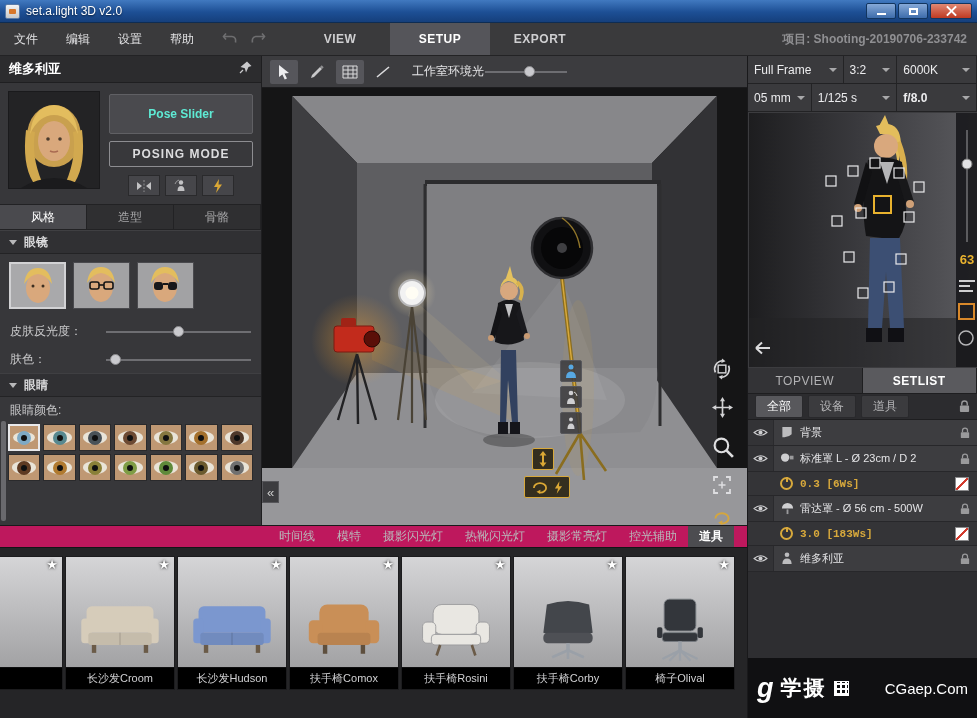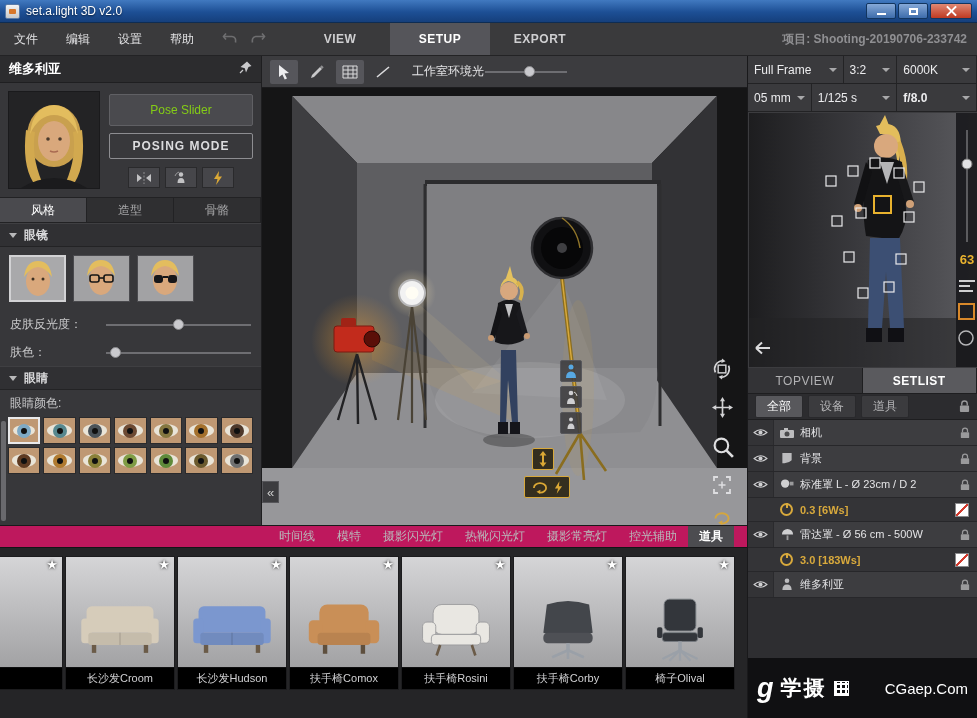--- a/index.html
+++ b/index.html
@@ -36,22 +36,22 @@
   .project-label{margin-left:auto;display:flex;align-items:center;padding-right:10px;color:#8f8f92;font-weight:bold;}
 
   
   #left-panel{left:0;top:56px;width:262px;height:469px;background:#37373a;border-right:1px solid #1e1e20;overflow:hidden;}
   .lp-header{height:27px;background:#2c2c2e;border-bottom:1px solid #1f1f21;display:flex;align-items:center;
     padding:0 9px;color:#fff;font-weight:bold;font-size:13px;}
   .lp-header .pin{margin-left:auto;}
   .lp-model{display:flex;padding:8px;gap:9px;}
   .lp-thumb{width:92px;height:98px;background:#232325;border:1px solid #1a1a1c;flex-shrink:0;}
   .lp-modelbtns{flex:1;display:flex;flex-direction:column;gap:7px;padding-top:3px;}
-  .btn{background:#4a4a4e;border:1px solid #606064;color:#84cc16;height:32px;display:flex;align-items:center;
-    justify-content:center;border-radius:2px;font-size:12px;}
+  .btn{background:#4a4a4e;border:1px solid #606064;color:#5eead4;height:40px;display:flex;align-items:center;
+    justify-content:center;border-radius:2px;font-size:12px;font-weight:bold;}
   .btn.posing{background:#38383b;border-color:#8d8d91;letter-spacing:1px;height:26px;font-weight:bold;color:#dcdcde;}
   .mini-btns{display:flex;gap:5px;justify-content:center;margin-top:1px;}
   .mini-btn{width:32px;height:21px;background:#46464a;border:1px solid #2a2a2c;display:flex;align-items:center;justify-content:center;}
   .lp-tabs{display:flex;height:26px;border-top:1px solid #222224;border-bottom:1px solid #222224;}
   .lp-tab{flex:1;display:flex;align-items:center;justify-content:center;background:#2f2f31;color:#a8a8aa;border-right:1px solid #222224;}
   .lp-tab.active{background:#4a4a4e;color:#fff;}
   .section-h{height:24px;background:#303033;border-bottom:1px solid #232325;border-top:1px solid #3f3f42;
     display:flex;align-items:center;gap:7px;padding:0 9px;color:#dadadc;font-weight:bold;}
   .chev{width:0;height:0;border-left:4px solid transparent;border-right:4px solid transparent;border-top:5px solid #b8b8ba;}
   .glasses-row{display:flex;gap:7px;padding:8px 9px;}
@@ -121,21 +121,21 @@
   .rtab.active{background:#5a5a5e;color:#fff;font-weight:bold;}
   .filter-row{height:26px;background:#2c2c2f;display:flex;align-items:center;gap:5px;padding:0 7px;border-bottom:1px solid #1e1e20;}
   .fpill{padding:2px 11px;background:#3b3b3e;color:#b5b5b7;border-radius:2px;border:1px solid #29292c;}
   .fpill.active{background:#58585c;color:#fff;}
   .filter-lock{margin-left:auto;display:flex;}
   .srow{display:flex;align-items:center;height:26px;background:#3d3d40;border-bottom:1px solid #27272a;}
   .eyec{width:26px;height:100%;display:flex;align-items:center;justify-content:center;border-right:1px solid #2a2a2d;background:#333336;flex-shrink:0;}
   .icn{width:26px;display:flex;justify-content:center;flex-shrink:0;}
   .lbl{flex:1;color:#e4e4e6;font-size:11px;white-space:nowrap;overflow:hidden;padding-right:2px;}
   .lockc{width:24px;display:flex;justify-content:center;flex-shrink:0;}
-  .subrow{display:flex;align-items:center;height:24px;background:#343437;border-bottom:1px solid #27272a;padding-left:32px;gap:7px;}
+  .subrow{display:flex;align-items:center;height:24px;background:#343437;border-bottom:1px solid #27272a;padding-left:32px;gap:7px;font-family:Liberation Mono, monospace;}
   .knob{width:13px;height:13px;border-radius:50%;border:2px solid #d8a93c;position:relative;flex-shrink:0;}
   .knob::after{content:"";position:absolute;left:3.5px;top:-2px;width:2px;height:5px;background:#d8a93c;}
   .power{color:#d8a93c;font-size:11px;font-weight:bold;white-space:nowrap;}
   .gel{margin-left:auto;margin-right:8px;width:14px;height:14px;border:1px solid #8a8a8c;
     background:linear-gradient(135deg,#fff 42%,#d23b2e 42%,#d23b2e 58%,#fff 58%);flex-shrink:0;}
   .branding{margin-top:auto;background:#101012;height:60px;display:flex;align-items:center;padding:0 9px;gap:7px;}
   .logo-g{color:#fff;font-size:27px;font-weight:bold;font-style:italic;}
   .logo-cn{color:#fff;font-size:21px;font-weight:bold;letter-spacing:2px;}
   .qr{width:15px;height:15px;border:1px solid #fff;
     background:repeating-linear-gradient(0deg,#fff 0 2px,transparent 2px 5px),repeating-linear-gradient(90deg,#fff 0 2px,transparent 2px 5px);}
@@ -778,114 +778,92 @@
 
     <div class="setlist">
       <div class="srow">
         <span class="eyec">
             <svg width="15" height="11" viewBox="0 0 16 12">
               <path d="M1 6 Q8 0 15 6 Q8 12 1 6Z" fill="none" stroke="#cfcfd1" stroke-width="1.2"></path>
               <circle cx="8" cy="6" r="2.2" fill="#cfcfd1"></circle>
             </svg>
           </span>
         <span class="icn">
-            <svg width="16" height="12" viewBox="0 0 16 12">
-              <rect x="1" y="3" width="14" height="8" rx="1" fill="#bcbcbe"></rect>
-              <circle cx="8" cy="7" r="2.5" fill="#4a4a4c"></circle>
-              <rect x="5" y="1" width="4" height="2" fill="#bcbcbe"></rect>
-            </svg>
-          </span>
-        <span class="lbl">相机</span>
+            <svg width="14" height="13" viewBox="0 0 14 14">
+              <path d="M2 1 H12 V9 Q8 13 2 12 Z" fill="#bcbcbe"></path>
+            </svg>
+          </span>
+        <span class="lbl">背景</span>
         <span class="lockc">
             <svg width="10" height="12" viewBox="0 0 12 14">
               <rect x="1" y="6" width="10" height="7" rx="1" fill="#9a9a9c"></rect>
               <path d="M3 6 V4 a3 3 0 0 1 6 0 V6" fill="none" stroke="#9a9a9c" stroke-width="1.5"></path>
             </svg>
           </span>
       </div>
       <div class="srow">
         <span class="eyec">
             <svg width="15" height="11" viewBox="0 0 16 12">
               <path d="M1 6 Q8 0 15 6 Q8 12 1 6Z" fill="none" stroke="#cfcfd1" stroke-width="1.2"></path>
               <circle cx="8" cy="6" r="2.2" fill="#cfcfd1"></circle>
             </svg>
           </span>
         <span class="icn">
-            <svg width="14" height="13" viewBox="0 0 14 14">
-              <path d="M2 1 H12 V9 Q8 13 2 12 Z" fill="#bcbcbe"></path>
-            </svg>
-          </span>
-        <span class="lbl">背景</span>
+            <svg width="16" height="13" viewBox="0 0 16 14">
+              <circle cx="6" cy="6" r="4.5" fill="#cfcfd1"></circle>
+              <rect x="11" y="4" width="4" height="4" fill="#9a9a9c"></rect>
+            </svg>
+          </span>
+        <span class="lbl">标准罩 L - Ø 23cm / D 2</span>
         <span class="lockc">
             <svg width="10" height="12" viewBox="0 0 12 14">
               <rect x="1" y="6" width="10" height="7" rx="1" fill="#9a9a9c"></rect>
               <path d="M3 6 V4 a3 3 0 0 1 6 0 V6" fill="none" stroke="#9a9a9c" stroke-width="1.5"></path>
             </svg>
           </span>
+      </div>
+      <div class="subrow">
+        <span class="knob"></span>
+        <span class="power">0.3  [6Ws]</span>
+        <span class="gel"></span>
       </div>
       <div class="srow">
         <span class="eyec">
             <svg width="15" height="11" viewBox="0 0 16 12">
               <path d="M1 6 Q8 0 15 6 Q8 12 1 6Z" fill="none" stroke="#cfcfd1" stroke-width="1.2"></path>
               <circle cx="8" cy="6" r="2.2" fill="#cfcfd1"></circle>
             </svg>
           </span>
         <span class="icn">
-            <svg width="16" height="13" viewBox="0 0 16 14">
-              <circle cx="6" cy="6" r="4.5" fill="#cfcfd1"></circle>
-              <rect x="11" y="4" width="4" height="4" fill="#9a9a9c"></rect>
-            </svg>
-          </span>
-        <span class="lbl">标准罩 L - Ø 23cm / D 2</span>
+            <svg width="15" height="13" viewBox="0 0 16 14">
+              <path d="M2 7 A6 6 0 0 1 14 7 Z" fill="#cfcfd1"></path>
+              <rect x="7" y="8" width="2" height="5" fill="#9a9a9c"></rect>
+            </svg>
+          </span>
+        <span class="lbl">雷达罩 - Ø 56 cm - 500W</span>
         <span class="lockc">
             <svg width="10" height="12" viewBox="0 0 12 14">
               <rect x="1" y="6" width="10" height="7" rx="1" fill="#9a9a9c"></rect>
               <path d="M3 6 V4 a3 3 0 0 1 6 0 V6" fill="none" stroke="#9a9a9c" stroke-width="1.5"></path>
             </svg>
           </span>
       </div>
       <div class="subrow">
         <span class="knob"></span>
-        <span class="power">0.3  [6Ws]</span>
+        <span class="power">3.0  [183Ws]</span>
         <span class="gel"></span>
       </div>
       <div class="srow">
         <span class="eyec">
             <svg width="15" height="11" viewBox="0 0 16 12">
               <path d="M1 6 Q8 0 15 6 Q8 12 1 6Z" fill="none" stroke="#cfcfd1" stroke-width="1.2"></path>
               <circle cx="8" cy="6" r="2.2" fill="#cfcfd1"></circle>
             </svg>
           </span>
         <span class="icn">
-            <svg width="15" height="13" viewBox="0 0 16 14">
-              <path d="M2 7 A6 6 0 0 1 14 7 Z" fill="#cfcfd1"></path>
-              <rect x="7" y="8" width="2" height="5" fill="#9a9a9c"></rect>
-            </svg>
-          </span>
-        <span class="lbl">雷达罩 - Ø 56 cm - 500W</span>
-        <span class="lockc">
-            <svg width="10" height="12" viewBox="0 0 12 14">
-              <rect x="1" y="6" width="10" height="7" rx="1" fill="#9a9a9c"></rect>
-              <path d="M3 6 V4 a3 3 0 0 1 6 0 V6" fill="none" stroke="#9a9a9c" stroke-width="1.5"></path>
-            </svg>
-          </span>
-      </div>
-      <div class="subrow">
-        <span class="knob"></span>
-        <span class="power">3.0  [183Ws]</span>
-        <span class="gel"></span>
-      </div>
-      <div class="srow">
-        <span class="eyec">
-            <svg width="15" height="11" viewBox="0 0 16 12">
-              <path d="M1 6 Q8 0 15 6 Q8 12 1 6Z" fill="none" stroke="#cfcfd1" stroke-width="1.2"></path>
-              <circle cx="8" cy="6" r="2.2" fill="#cfcfd1"></circle>
-            </svg>
-          </span>
-        <span class="icn">
             <svg width="12" height="13" viewBox="0 0 12 14">
               <circle cx="6" cy="3" r="2.5" fill="#bcbcbe"></circle>
               <path d="M1 13 Q1 7 6 7 Q11 7 11 13 Z" fill="#bcbcbe"></path>
             </svg>
           </span>
         <span class="lbl">维多利亚</span>
         <span class="lockc">
             <svg width="10" height="12" viewBox="0 0 12 14">
               <rect x="1" y="6" width="10" height="7" rx="1" fill="#9a9a9c"></rect>
               <path d="M3 6 V4 a3 3 0 0 1 6 0 V6" fill="none" stroke="#9a9a9c" stroke-width="1.5"></path>

